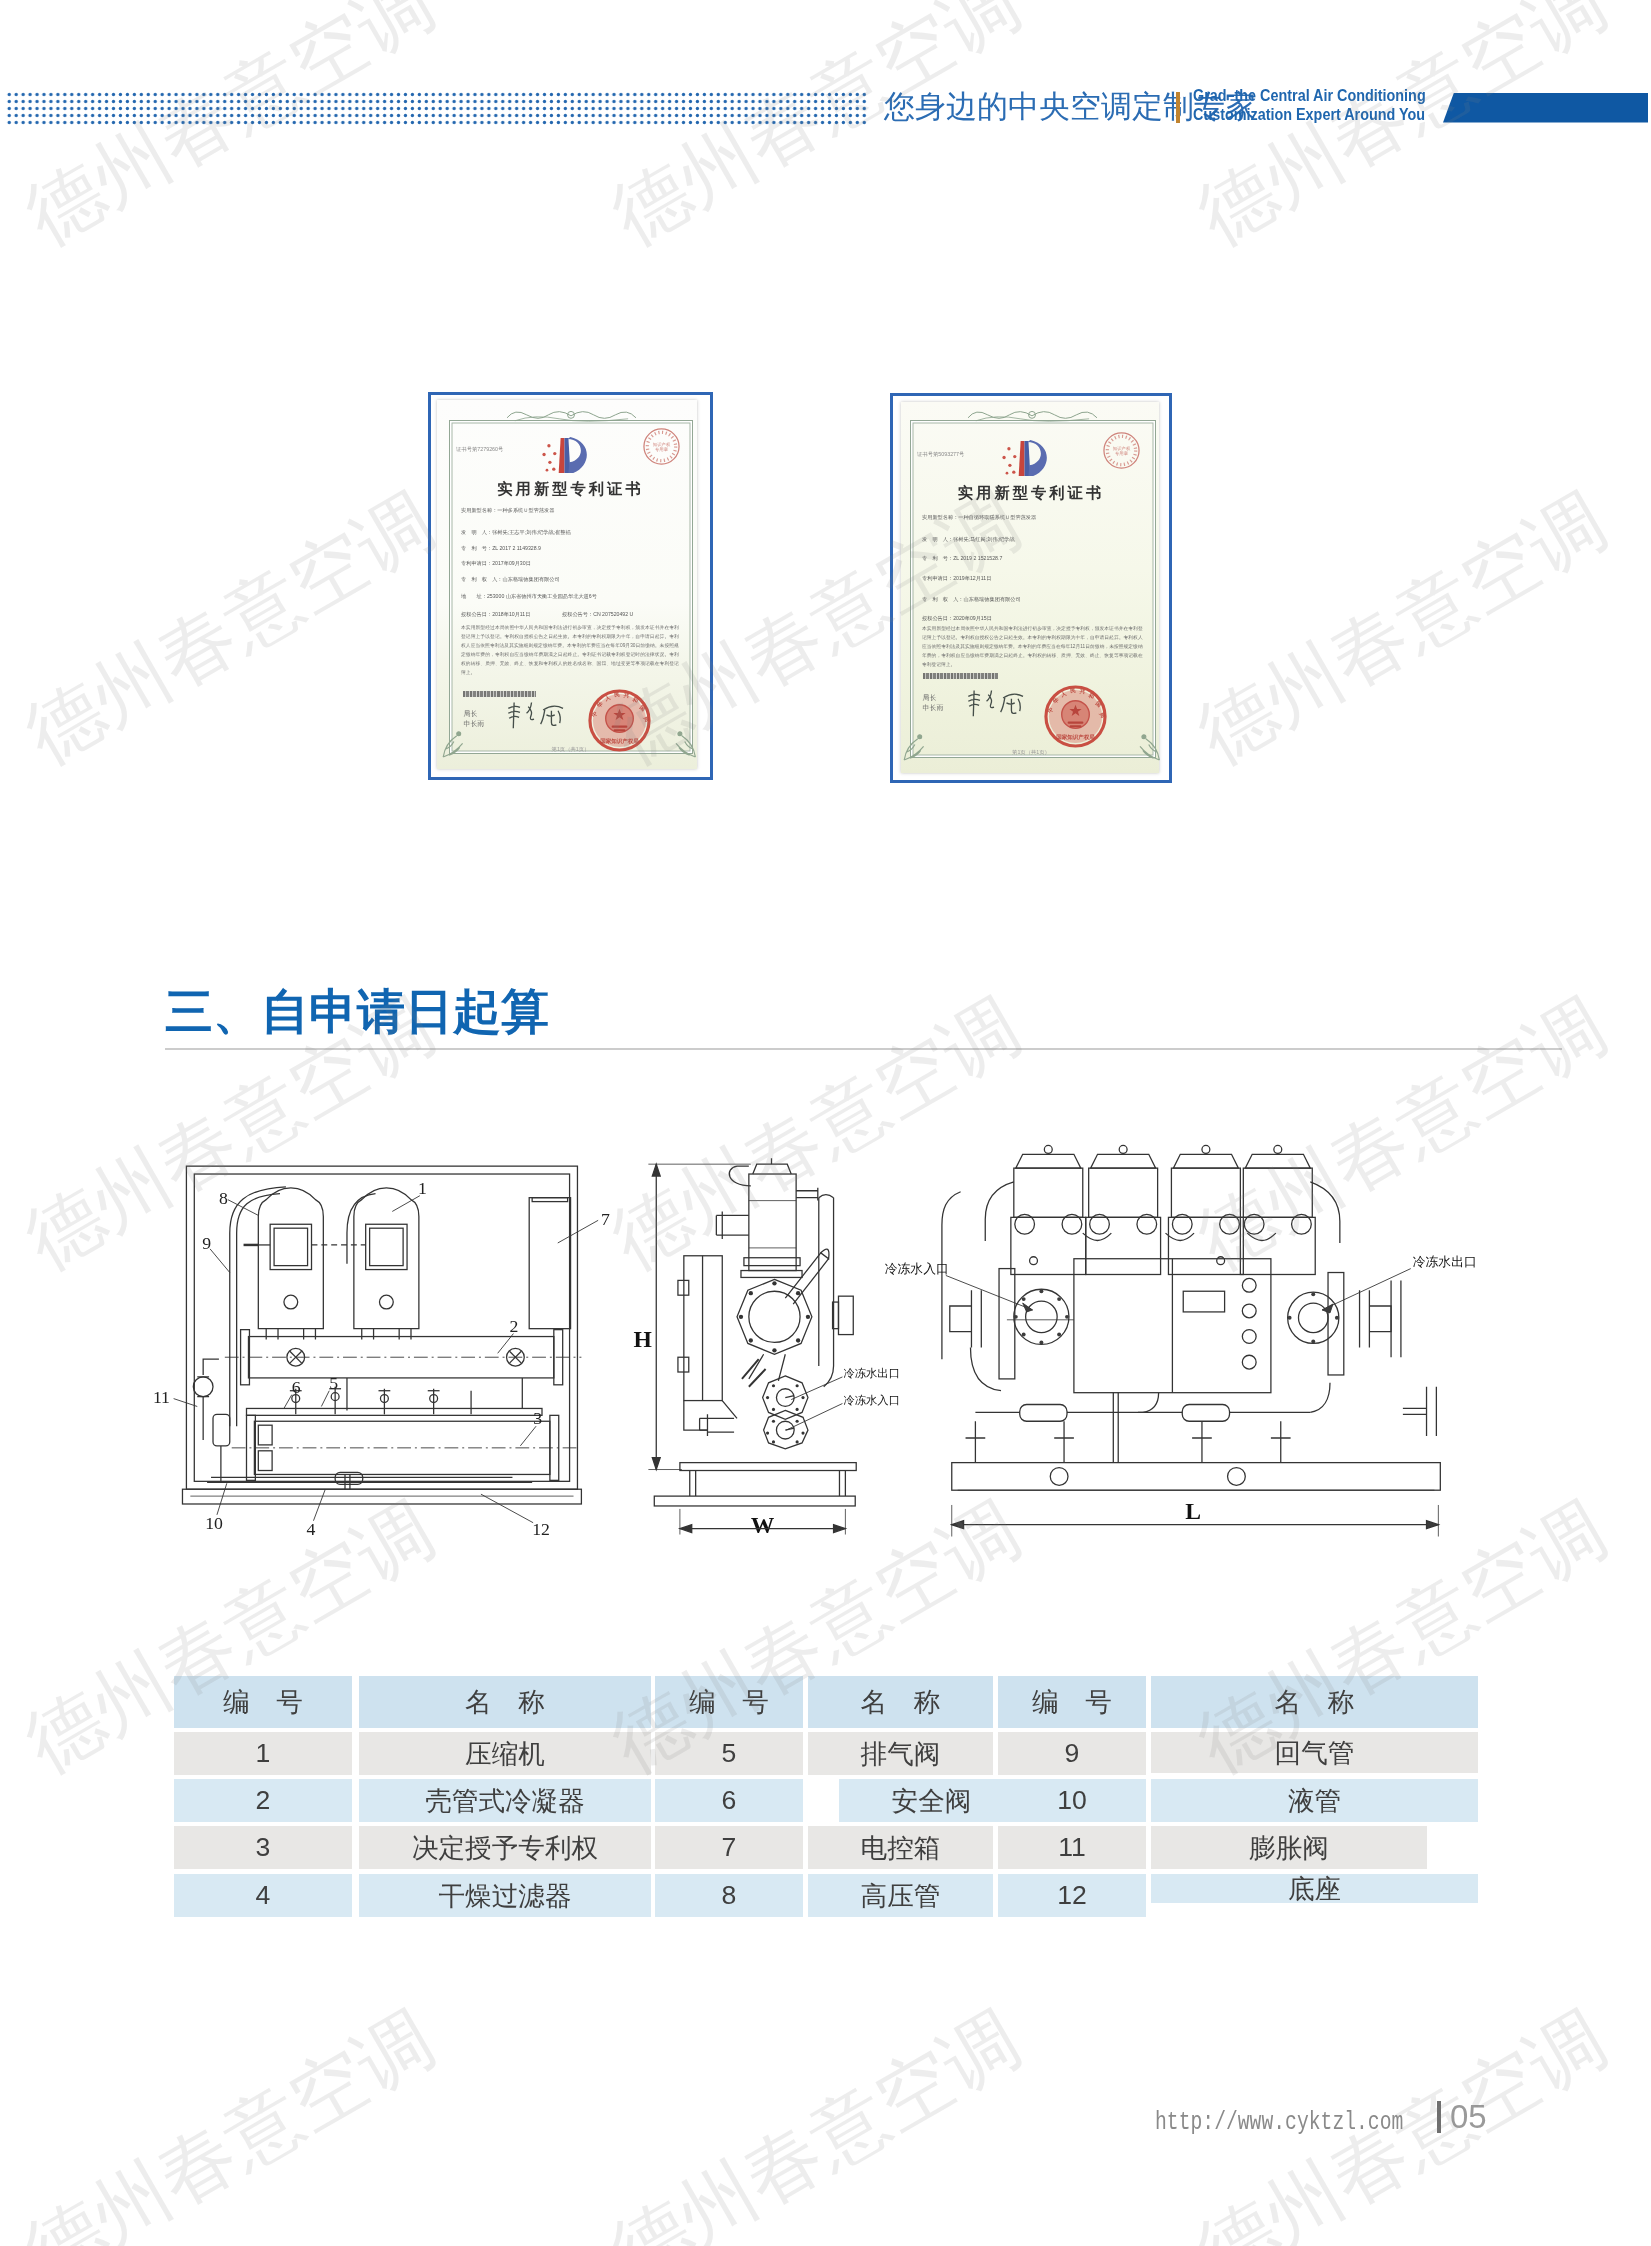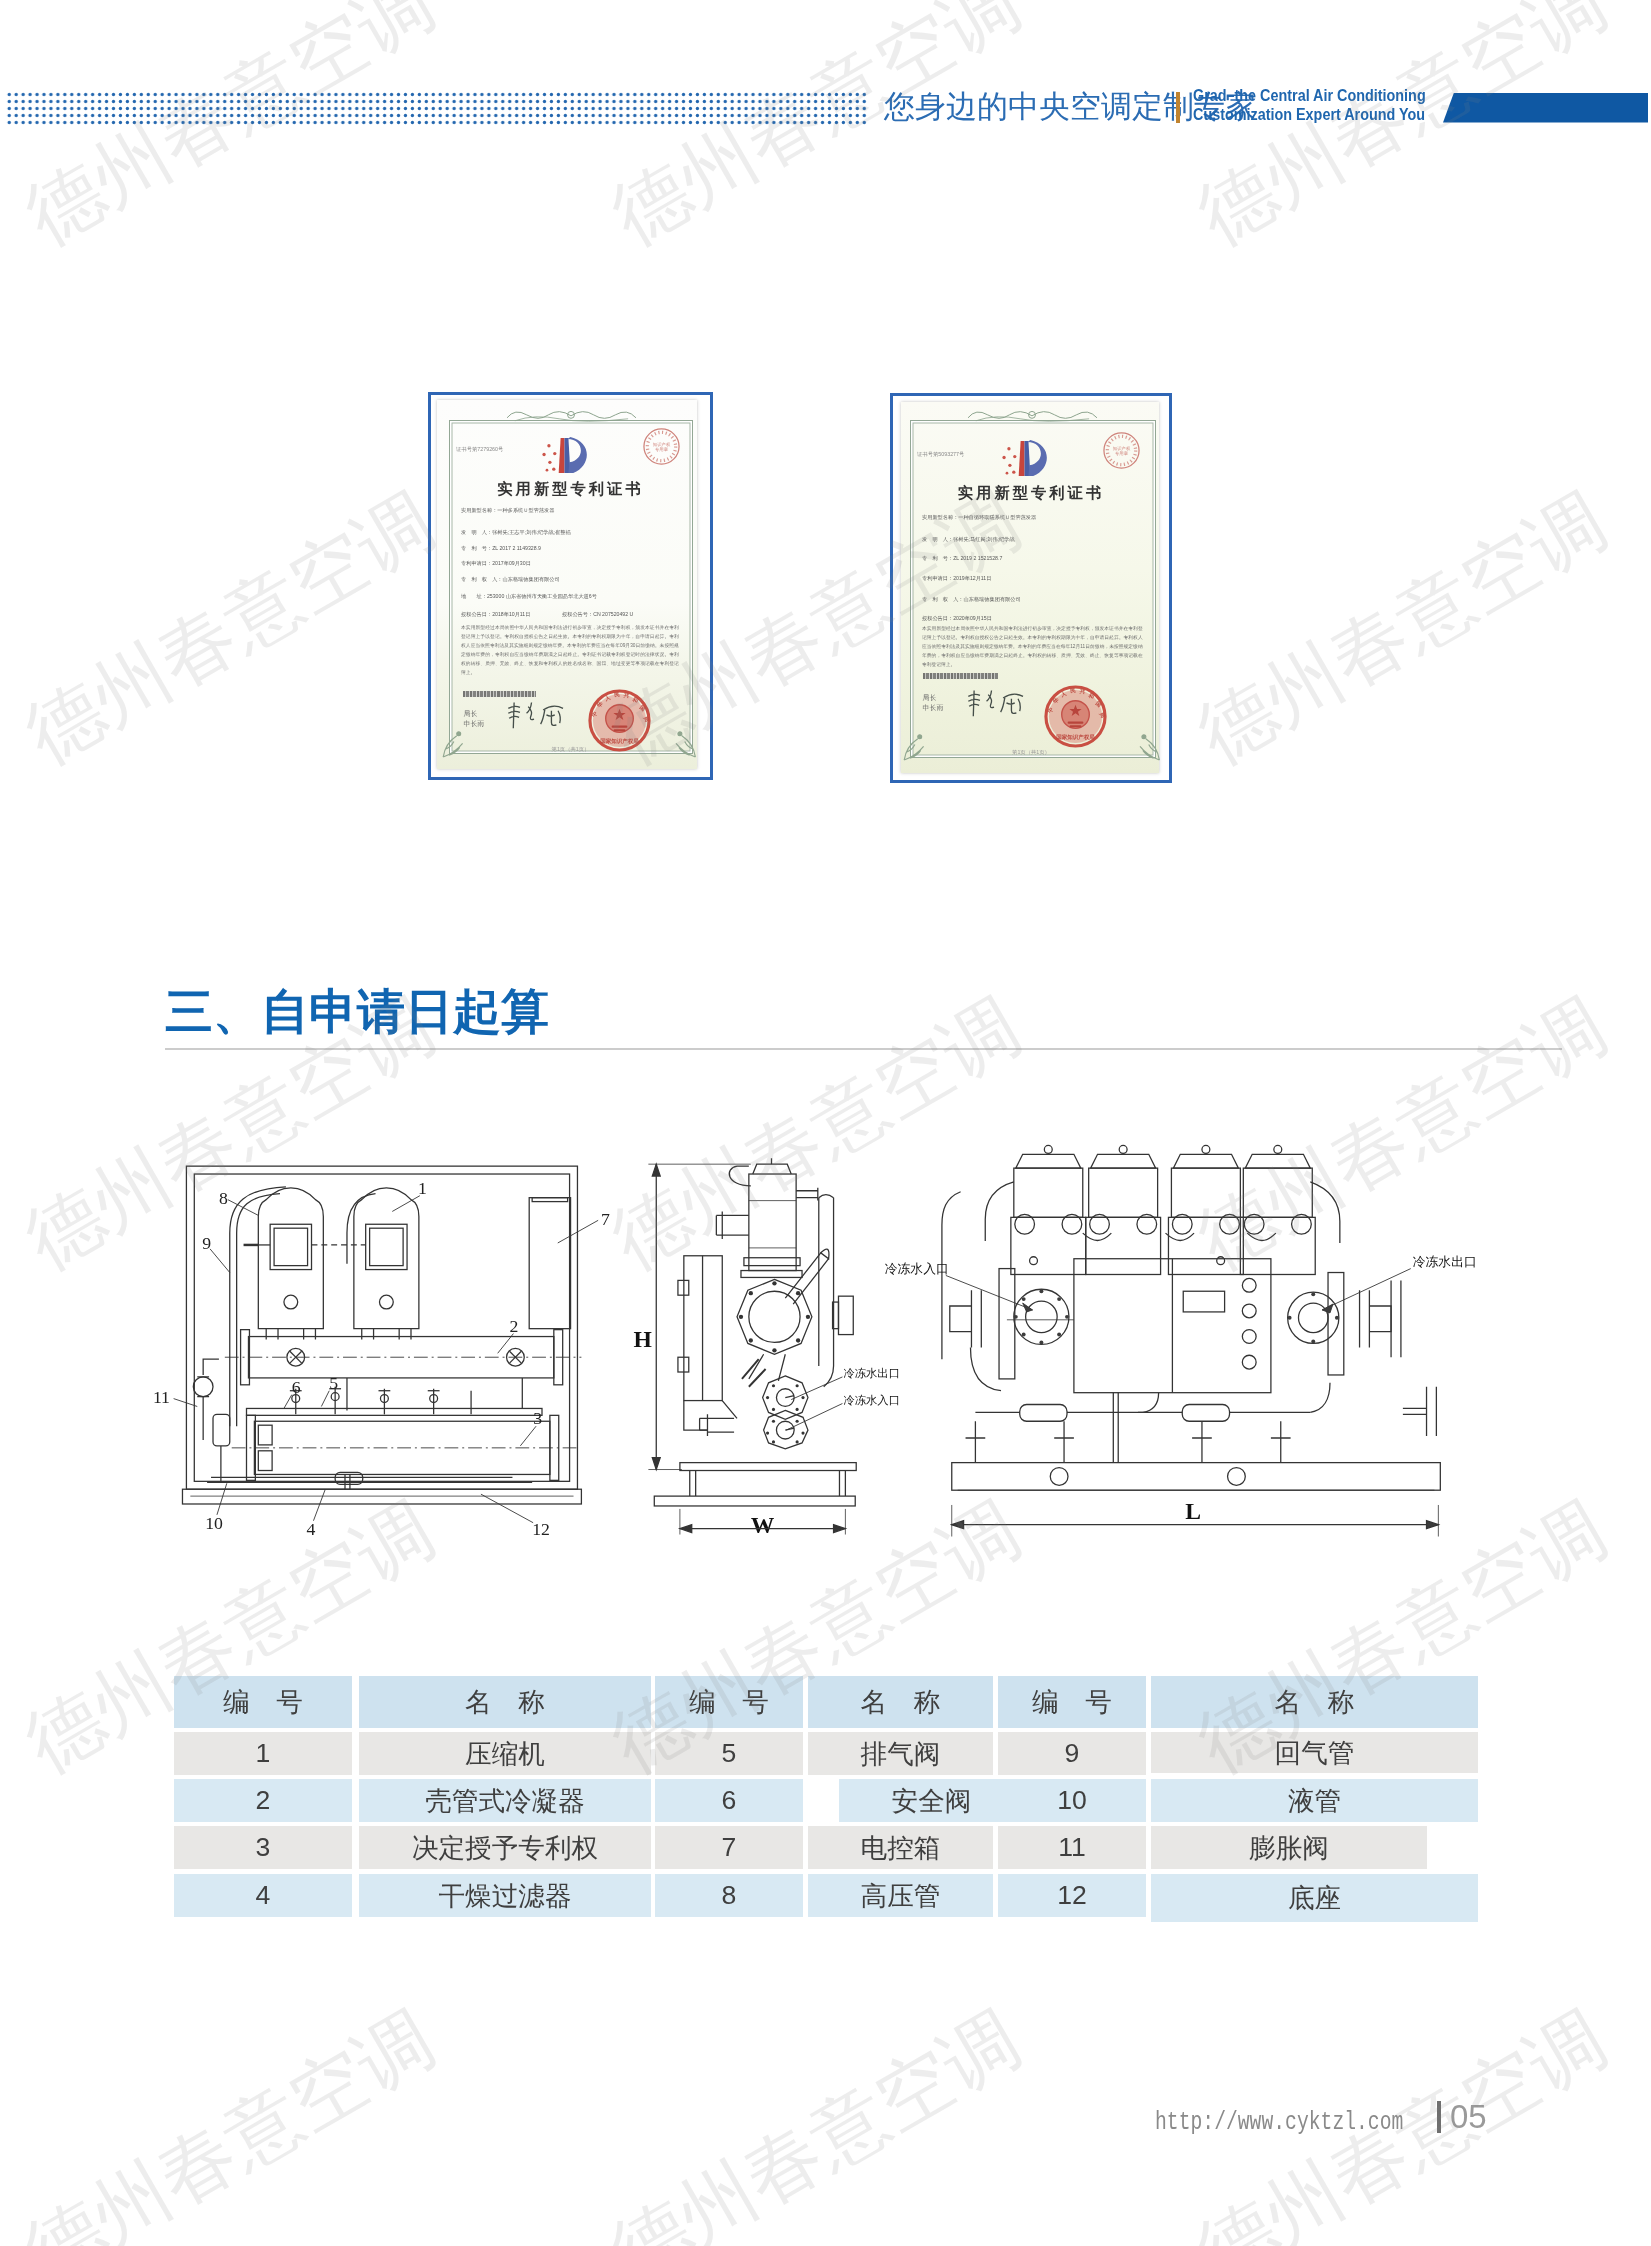--- a/index.html
+++ b/index.html
@@ -631,21 +631,21 @@
   <div class="tc gr" style="left:655px;top:1826px;width:148px;height:43px;">7</div>
   <div class="tc gr" style="left:808px;top:1826px;width:185px;height:43px;">电控箱</div>
   <div class="tc gr" style="left:998px;top:1826px;width:148px;height:43px;">11</div>
   <div class="tc gr" style="left:1151px;top:1826px;width:276px;height:43px;">膨胀阀</div>
 
   <div class="tc bl" style="left:174px;top:1874px;width:178px;height:43px;">4</div>
   <div class="tc bl" style="left:359px;top:1874px;width:292px;height:43px;">干燥过滤器</div>
   <div class="tc bl" style="left:655px;top:1874px;width:148px;height:43px;">8</div>
   <div class="tc bl" style="left:808px;top:1874px;width:185px;height:43px;">高压管</div>
   <div class="tc bl" style="left:998px;top:1874px;width:148px;height:43px;">12</div>
-  <div class="tc bl" style="left:1151px;top:1874px;width:327px;height:48px;">底座</div>
+  <div class="tc bl" style="left:1151px;top:1874px;width:327px;height:29px;">底座</div>
 </div>
 
 <div class="abs" style="left:1155px;top:2109px;font-family:'Liberation Mono',monospace;font-size:25.6px;line-height:27.6px;color:#8a8a8a;transform:scale(0.77,1);transform-origin:left top;white-space:nowrap;">http://www.cyktzl.com</div>
 
 <div class="abs" style="left:1437px;top:2101px;width:3.9px;height:31.5px;background:#6f6f6f;"></div>
 <div class="abs" style="left:1450px;top:2098px;font-size:33px;color:#9a9a9a;">05</div>
 
 <svg class="abs" id="wmark" style="left:0;top:0;pointer-events:none;" width="1652" height="2247" viewBox="0 0 1677 2281">
   <g font-family="'Liberation Sans',sans-serif" font-size="77" fill="#858585" fill-opacity="0.145" text-anchor="middle">
     <text transform="translate(233,110) rotate(-30)" x="0" y="27">德州春意空调</text>

